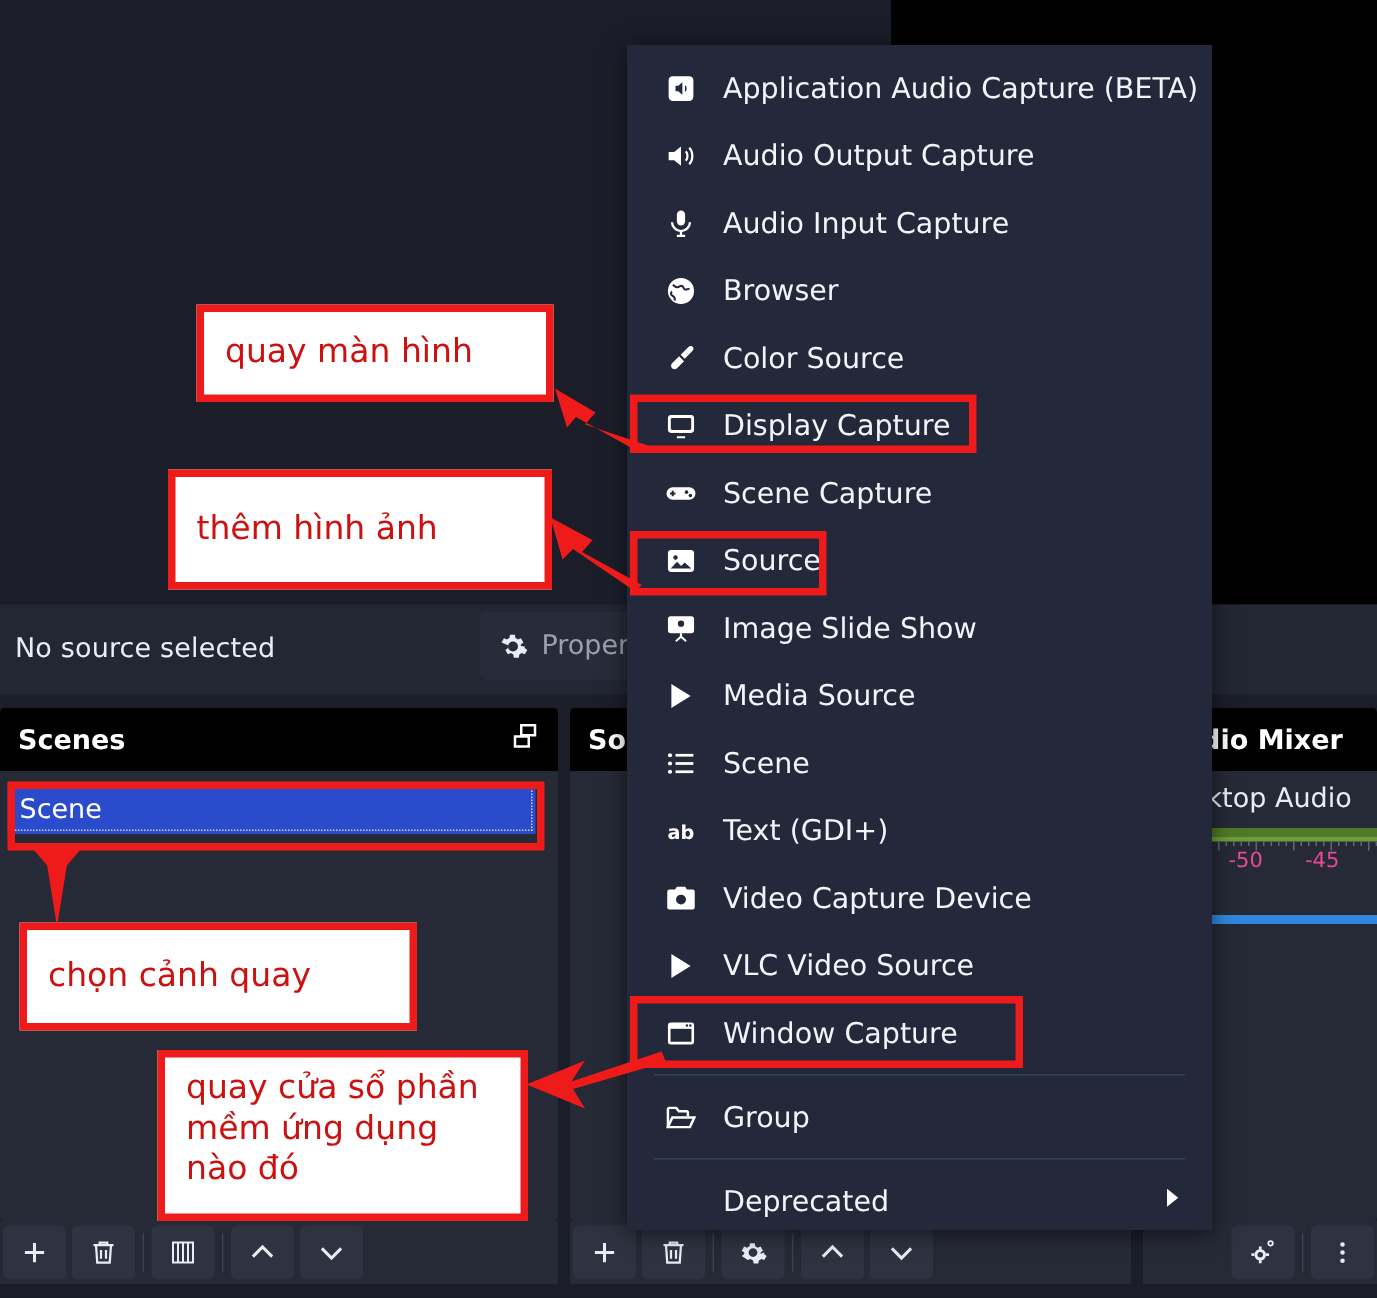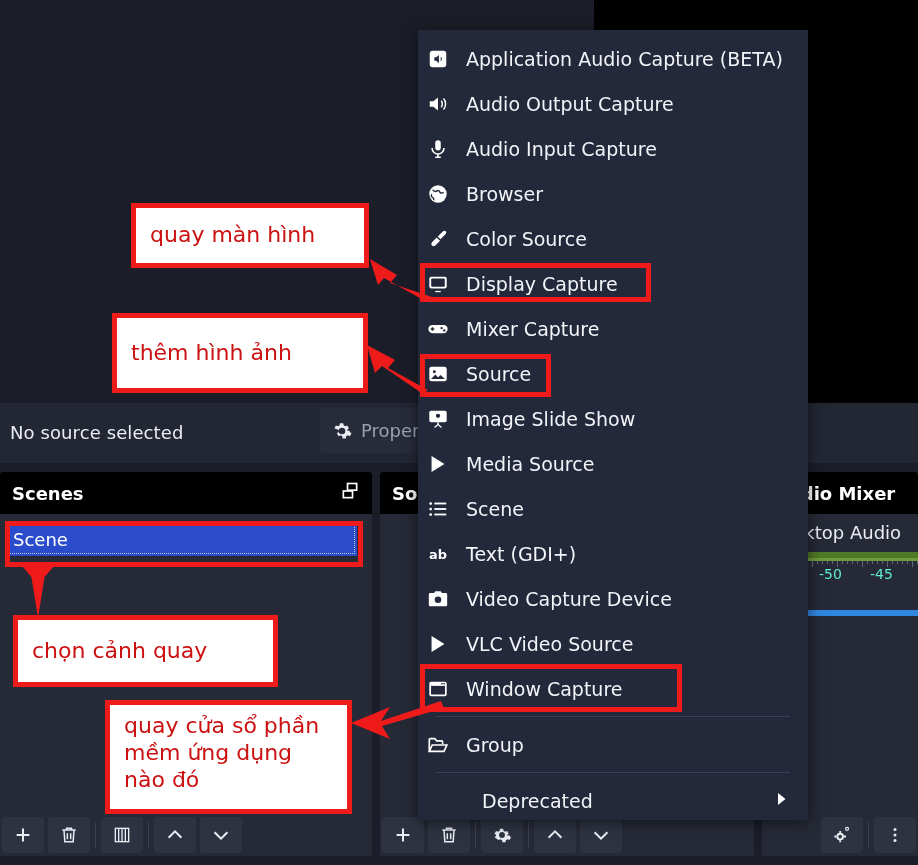--- a/index.html
+++ b/index.html
@@ -84,21 +84,21 @@
     background: #6f9b3d;
   }
   .mixer-ticks {
     position: absolute; left: 0px; top: 47px; width: 156px; height: 6px;
   }
   .mixer-ticks i {
     position: absolute; top: 0; width: 1px; height: 5px; background: #5f6678;
   }
   .mixer-scale {
     position: absolute; left: 0; top: 52px; width: 156px; height: 22px;
-    color: #5eead4; font-size: 14px;
+    color: #ec4899; font-size: 14px;
   }
   .mixer-scale span { position: absolute; top: 0; }
   .mixer-slider {
     position: absolute; left: 0px; top: 96px; width: 156px; height: 6px;
     background: #2f87e0;
   }
 
   
   .toolbar {
     position: absolute; height: 42px; display: flex; align-items: center;
@@ -126,20 +126,21 @@
   .menu-item {
     height: 45px; display: flex; align-items: center;
     padding-left: 8px; gap: 16px;
     color: #f2f4f8; font-size: 19px;
     white-space: nowrap;
   }
   .menu-item .mi-icon {
     width: 24px; height: 24px; flex: 0 0 24px;
     display: flex; align-items: center; justify-content: center;
     color: #ffffff;
+    margin-left: 16px;
   }
   .menu-sep { height: 1px; background: #39405a; margin: 5px 18px; }
   .menu-item.has-sub { justify-content: flex-start; position: relative; padding-left: 64px; }
   .menu-item.has-sub .submenu-arrow {
     position: absolute; right: 18px; top: 50%; transform: translateY(-50%);
     color: #ffffff;
   }
 
   
   .ann-box {
@@ -402,21 +403,21 @@
 
     <div class="menu-item">
       <span class="mi-icon">
         <svg viewBox="0 0 24 24" width="22" height="22" fill="currentColor">
           <rect x="1.5" y="7.5" width="21" height="9" rx="4.5"></rect>
           <path d="M6 10v4M4 12h4" stroke="#23283a" stroke-width="1.5"></path>
           <circle cx="16" cy="11" r="1.3" fill="#23283a"></circle>
             <circle cx="18.8" cy="13.5" r="1.3" fill="#23283a"></circle>
         </svg>
       </span>
-      <span>Mixer Capture</span>
+      <span>Scene Capture</span>
     </div>
 
     <div class="menu-item">
       <span class="mi-icon">
         <svg viewBox="0 0 24 24" width="22" height="22" fill="currentColor">
           <rect x="2.5" y="4" width="19" height="16" rx="2.5"></rect>
           <circle cx="8" cy="9.5" r="1.6" fill="#23283a"></circle>
           <path d="M4.5 17.5l4.6-5 3 3.2 2.6-2.6 4.8 4.4z" fill="#23283a"></path>
         </svg>
       </span>

